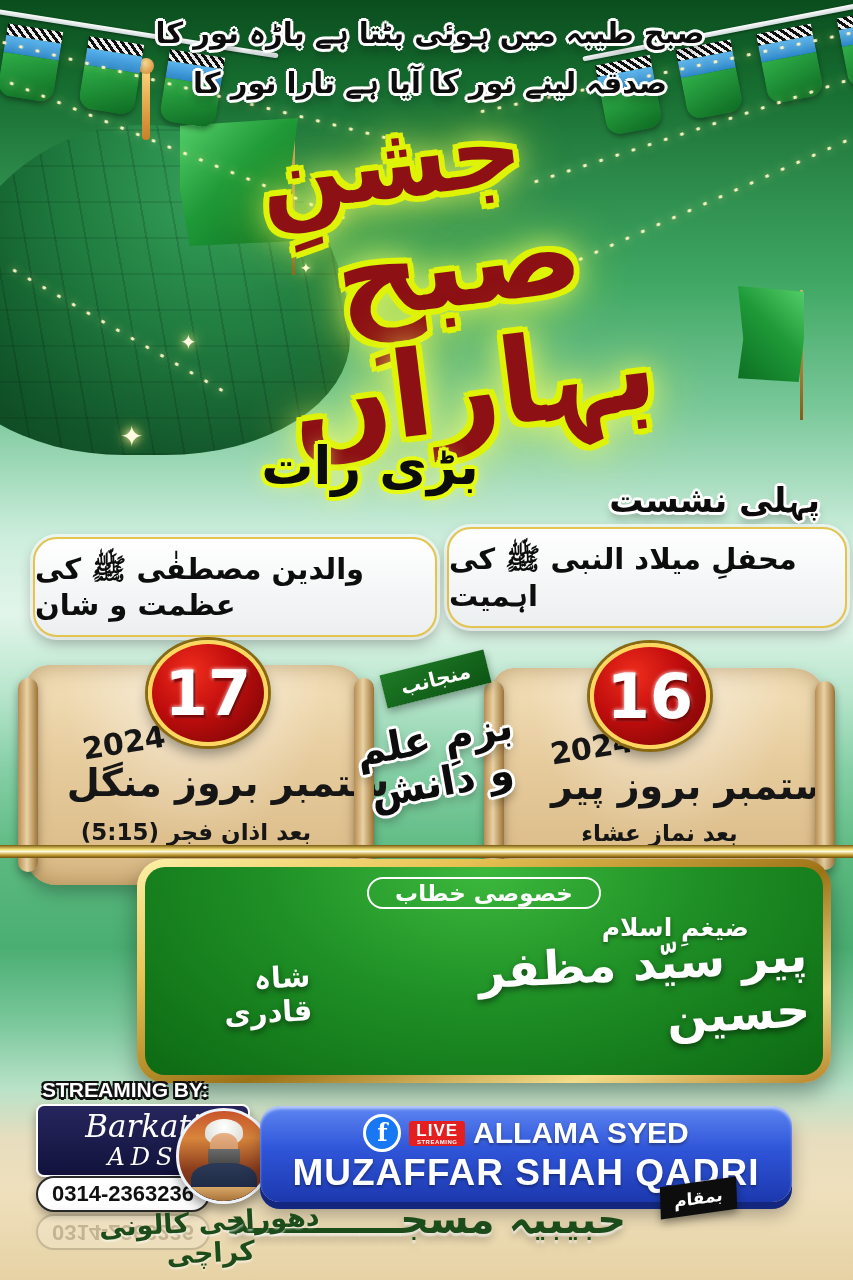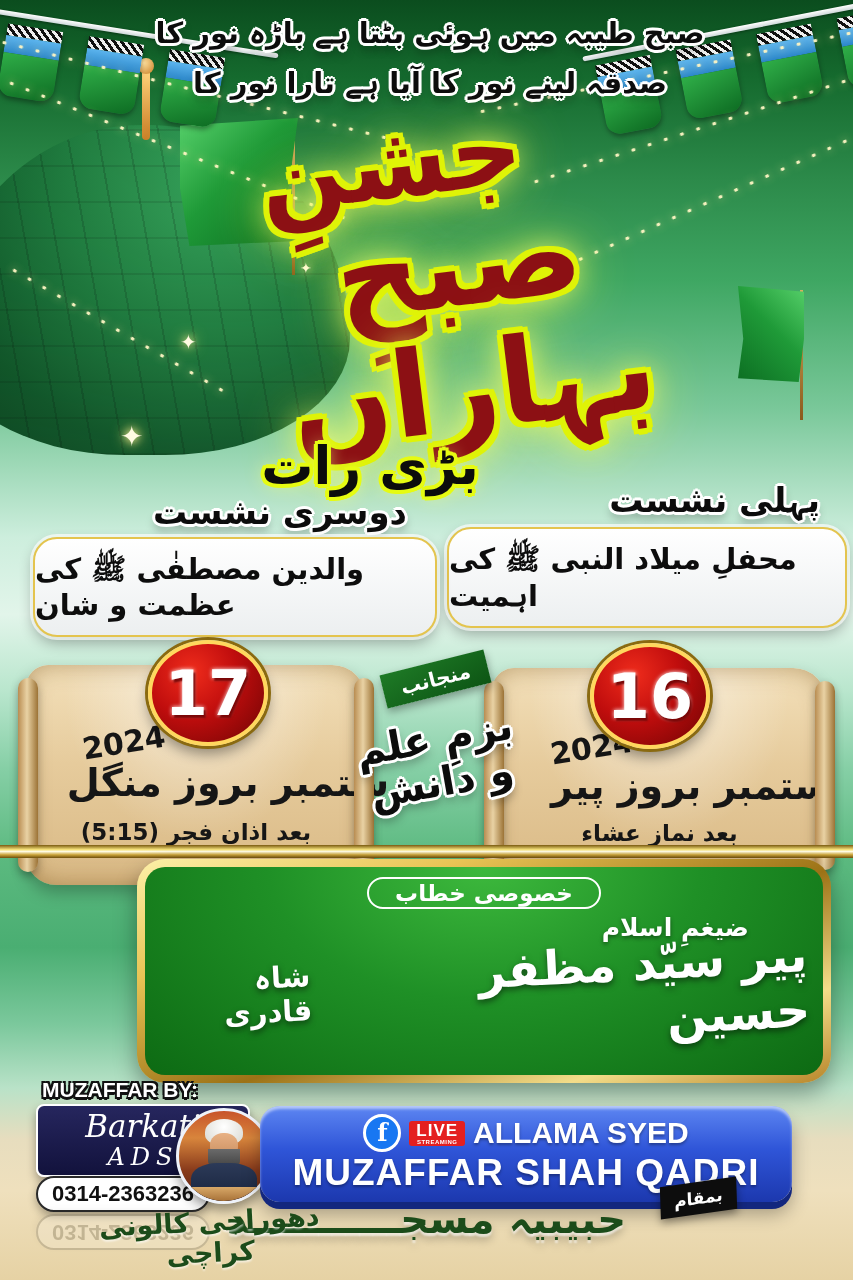--- a/index.html
+++ b/index.html
@@ -183,21 +183,20 @@
     <div class="title-red" style="font-size:100px;font-weight:bold;line-height:.95;padding-right:110px;">جشنِ</div>
     <div class="title-red" style="font-size:118px;font-weight:bold;line-height:1.05;">صبحِ بہاراں</div>
   </div>
   <div class="abs oy rtl" style="left:230px;top:436px;width:280px;text-align:center;font-size:52px;font-weight:bold;">بڑی رات</div>
 
   <div class="abs ow rtl" style="left:560px;top:480px;width:260px;text-align:right;font-size:34px;font-weight:bold;">پہلی نشست</div>
   <div class="abs topic-box" style="left:447px;top:527px;width:396px;height:97px;">
     <div class="topic-text rtl">محفلِ میلاد النبی ﷺ کی اہمیت</div>
   </div>
 
-  <div class="abs ow rtl" style="left:140px;top:492px;width:280px;text-align:center;font-size:34px;font-weight:bold;">دوسری نشست</div>
   <div class="abs topic-box" style="left:33px;top:537px;width:400px;height:96px;">
     <div class="topic-text rtl">والدین مصطفٰی ﷺ کی عظمت و شان</div>
   </div>
 
   <div class="abs scroll" style="left:492px;top:668px;width:335px;height:215px;">
     <div class="abs scroll-year" style="left:58px;top:62px;">2024</div>
     <div class="abs scroll-day rtl" style="left:0;top:96px;width:100%;text-align:center;">ستمبر بروز پیر</div>
     <div class="abs scroll-time rtl" style="left:0;top:152px;width:100%;text-align:center;">بعد نمازِ عشاء</div>
   </div>
   <div class="abs datenum" style="left:590px;top:643px;width:112px;height:98px;">
@@ -224,21 +223,21 @@
     <div class="banner-inner">
       <div class="pill rtl">خصوصی خطاب</div>
       <div class="honorific rtl">ضیغمِ اسلام</div>
       <div class="bigname rtl">
         <span class="main">پیر سیّد مظفر حسین</span>
         <span class="suffix">شاہ قادری</span>
       </div>
     </div>
   </div>
 
-  <div class="abs designed-head" style="left:42px;top:1078px;">MUZAFFAR BY:</div>
+  <div class="abs designed-head" style="left:42px;top:1078px;">STREAMING BY:</div>
   <div class="abs navybox" style="left:36px;top:1104px;width:190px;">
     <div class="brand">Barkati</div>
     <div class="brand2">ADS</div>
   </div>
   <div class="abs phonepill" style="left:36px;top:1176px;">0314-2363236</div>
   <div class="abs phonepill reflect" style="left:36px;top:1214px;">0314-2363236</div>
 
   <div class="abs photo" style="left:176px;top:1108px;">
     <div class="turban"></div>
     <div class="face"></div>

